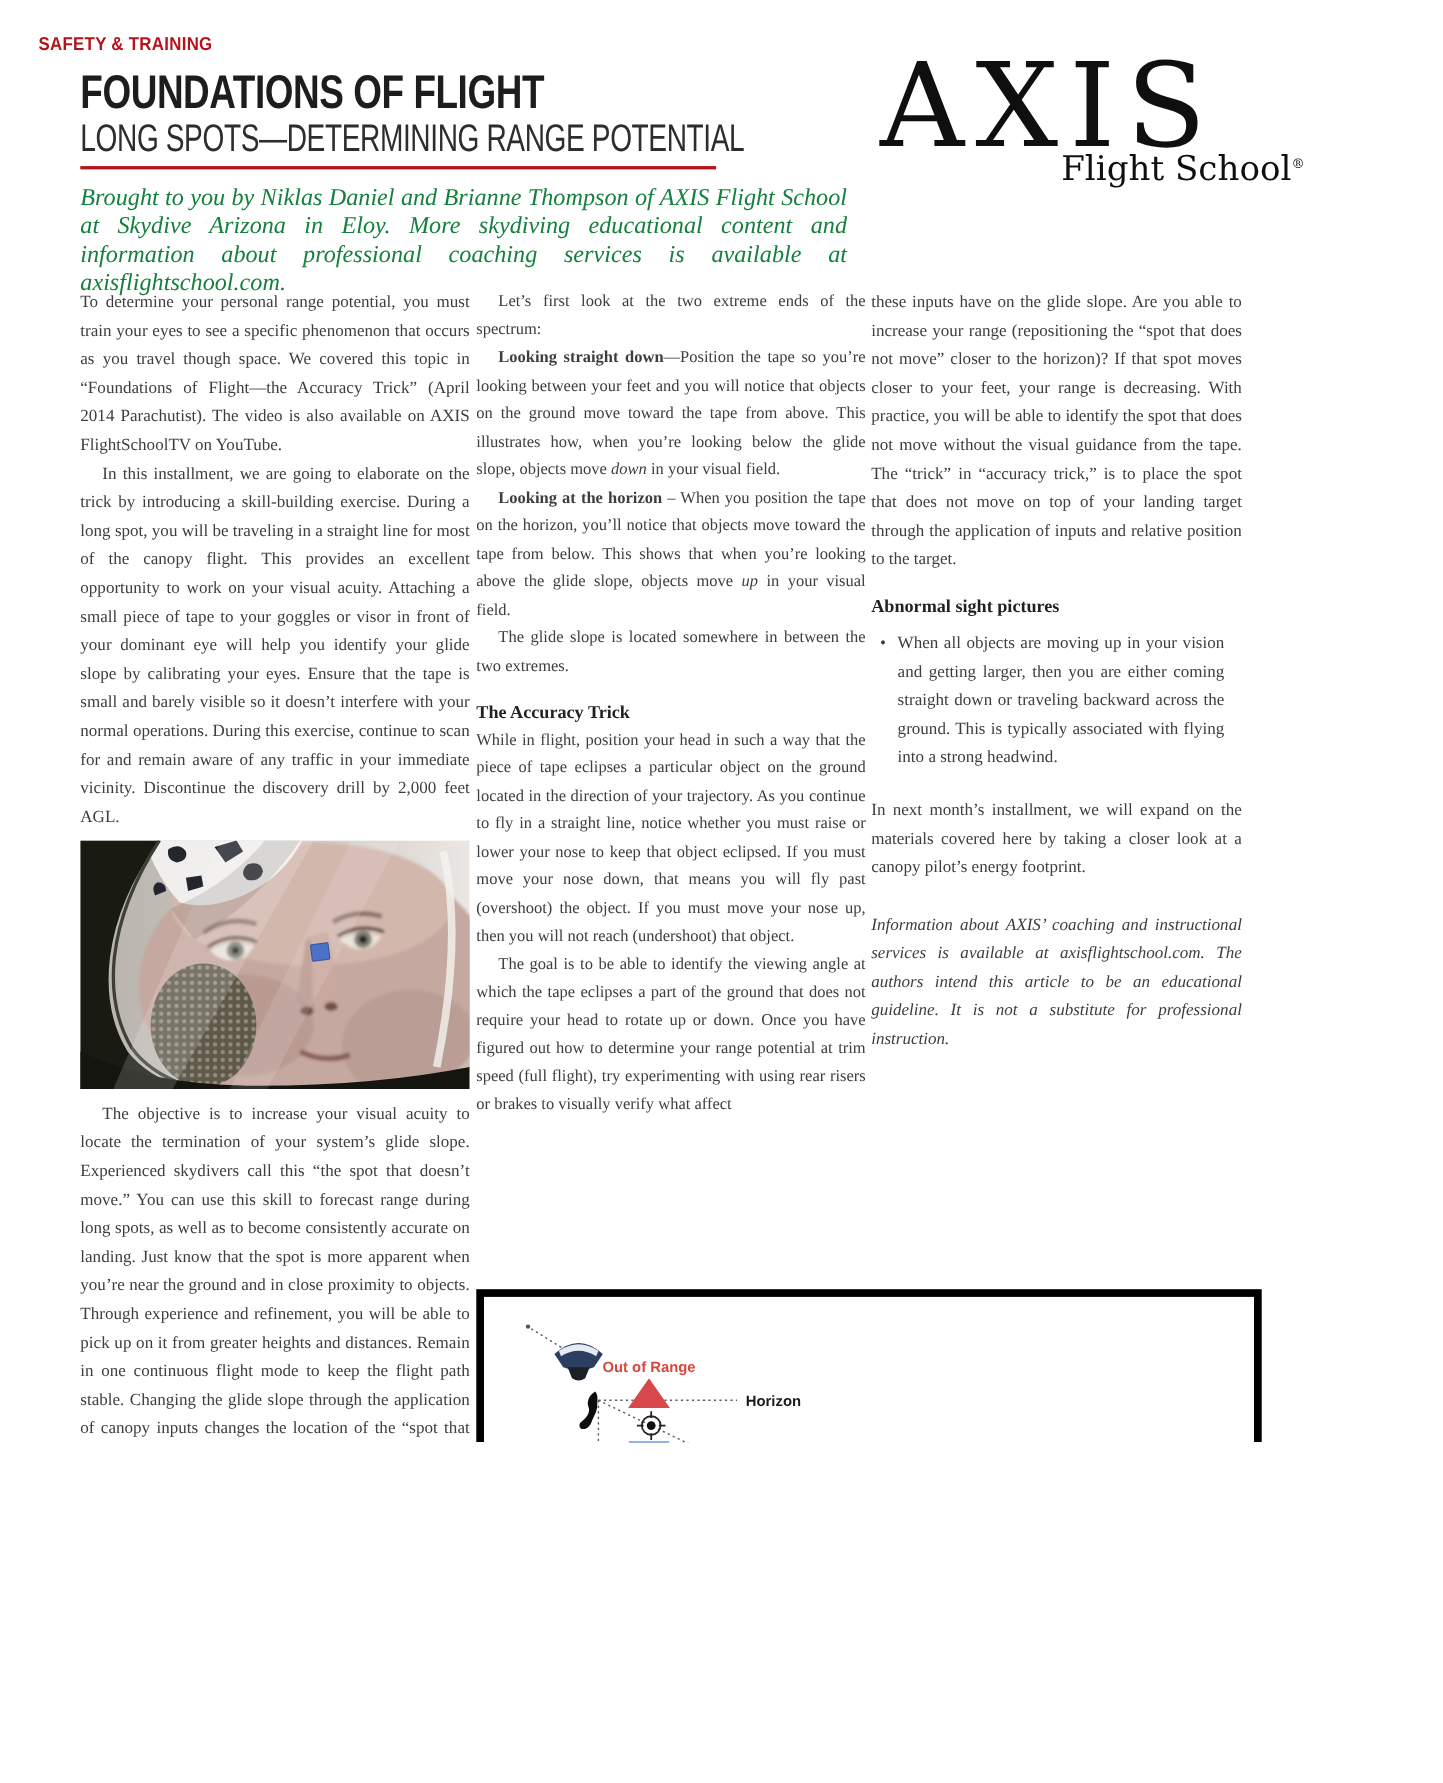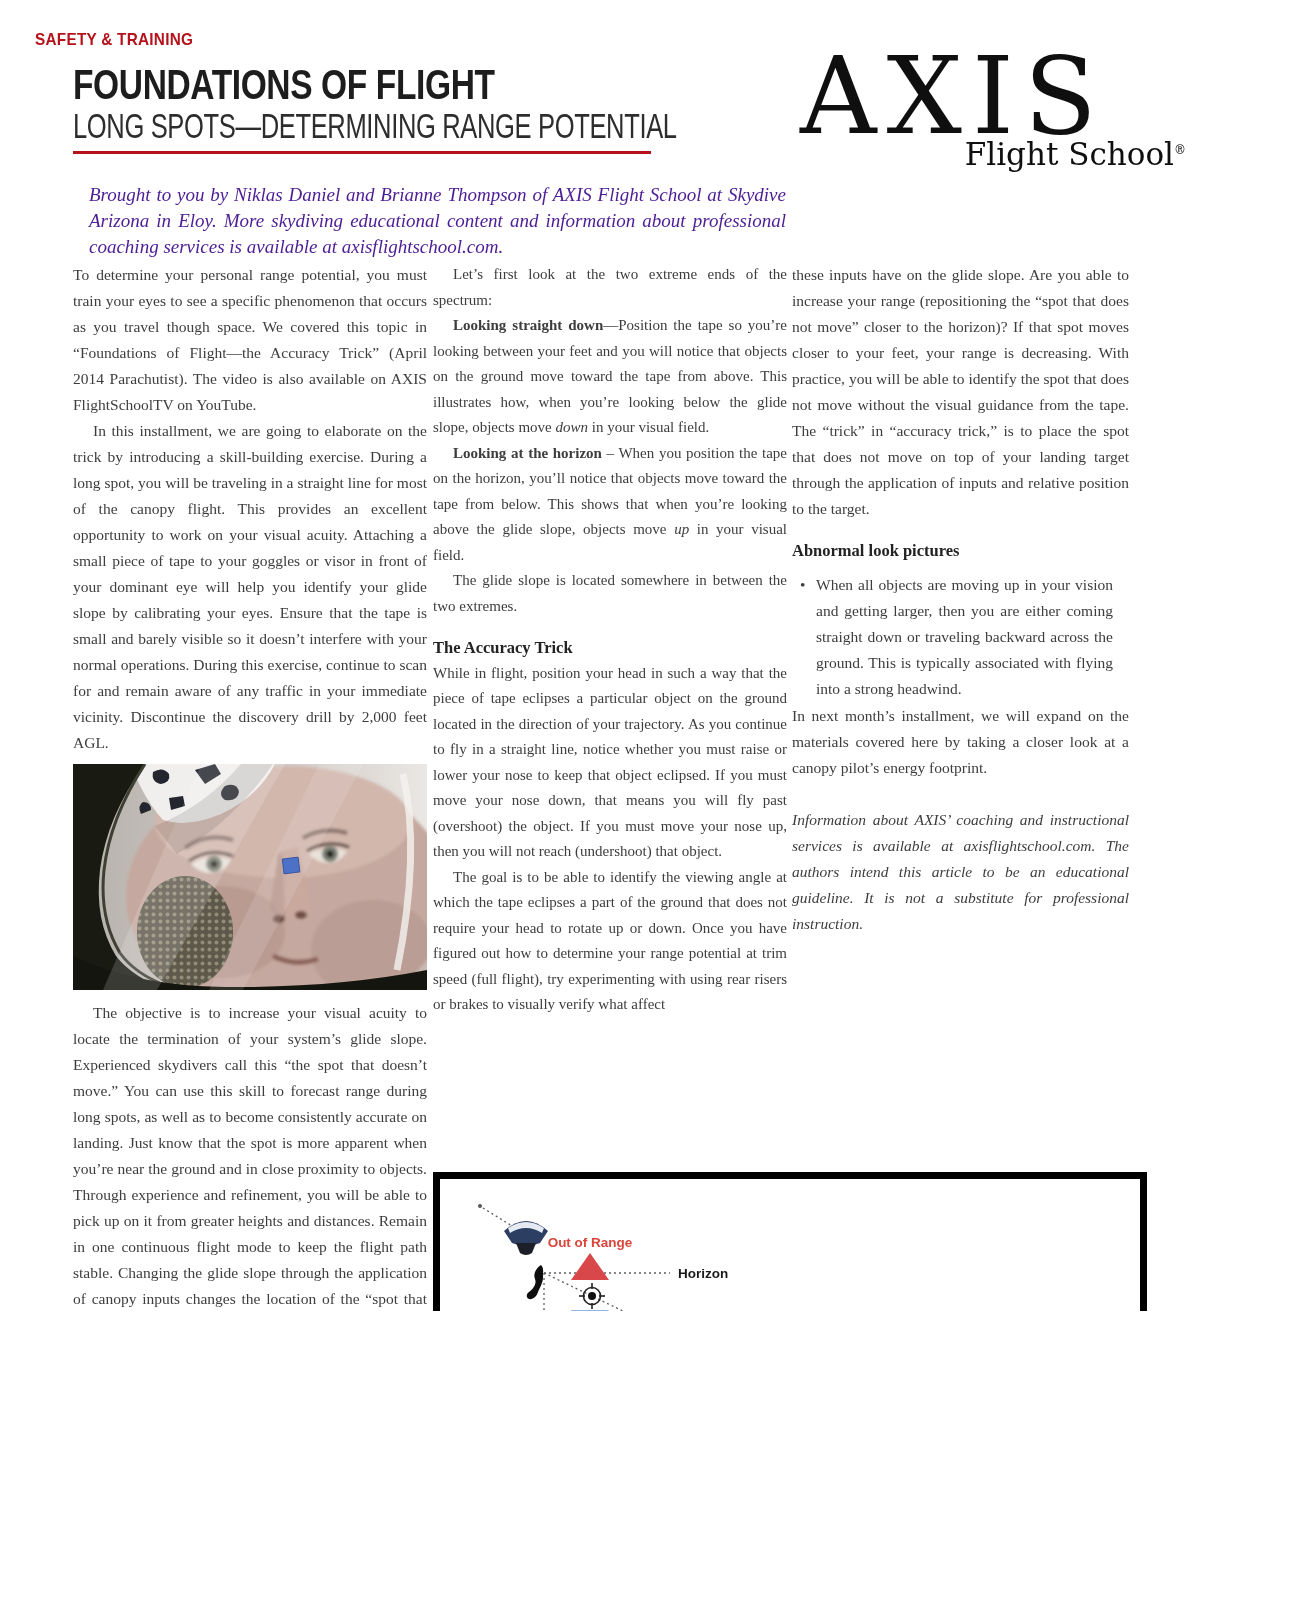--- a/index.html
+++ b/index.html
@@ -10,40 +10,40 @@
   .kicker { position:absolute; left:35px; top:30px; font-family:"Liberation Sans",sans-serif;
             font-weight:700; font-size:17px; color:#b5121b; letter-spacing:.3px;
             transform:scaleX(.9); transform-origin:left center; white-space:nowrap; }
   .title { position:absolute; left:73px; top:60px; margin:0; font-family:"Liberation Sans",sans-serif;
            font-weight:800; font-size:43px; color:#1d1d1d; transform:scaleX(.78);
            transform-origin:left center; white-space:nowrap; letter-spacing:-.5px; }
   .subtitle { position:absolute; left:73px; top:106px; margin:0; font-family:"Liberation Sans",sans-serif;
               font-weight:400; font-size:35px; color:#2d2d2d; transform:scaleX(.73);
               transform-origin:left center; white-space:nowrap; letter-spacing:-.5px; }
   .rule { position:absolute; left:73px; top:151px; width:578px; height:3px; background:#b5121b; }
-  .intro { position:absolute; left:73px; top:166px; width:697px; margin:16px; font-style:italic;
-           font-size:19px; line-height:26px; color:#4c1d95; text-align:justify; }
+  .intro { position:absolute; left:73px; top:166px; width:697px; margin:0; font-style:italic;
+           font-size:22px; line-height:26px; color:#15803d; text-align:justify; }
 
   
   .logo { position:absolute; left:800px; top:48px; width:396px; color:#0f0f0f; }
   .logo-word { font-family:"DejaVu Serif", serif; font-size:106px; line-height:.92;
                letter-spacing:10px; font-weight:400; }
   .logo-tag  { font-family:"DejaVu Serif", serif; font-size:31px; text-align:right;
                margin-top:-10px; padding-right:10px; }
   .logo-tag sup { font-size:12px; }
 
   
   .col { position:absolute; top:262px; width:354px; font-size:15.5px; line-height:26px;
          text-align:justify; color:#3d3d3d; }
   .col1 { left:73px; }
   .col2 { left:433px; font-size:15px; line-height:25.5px; }
   .col3 { left:792px; width:337px; }
   .col p { margin:0; }
   .col p.ind { text-indent:20px; }
-  .col p.mt { margin-top:1px; }
+  .col p.mt { margin-top:22px; }
   .bodyhead { margin:16px 0 0 0; font-size:16.5px; font-weight:700; color:#222222;
               text-align:left; }
   ul.bullets { margin:8px 16px 0 0; padding:0; list-style:none; }
   ul.bullets li { position:relative; padding-left:24px; margin-top:6px; }
   ul.bullets li::before { content:"\2022"; position:absolute; left:8px; color:#3d3d3d; }
   .note { margin-top:26px !important; font-style:italic; }
 
   
   figure.photo { margin:8px 0 10px 0; width:354px; height:226px; }
   figure.photo svg { display:block; width:354px; height:226px; }
@@ -165,21 +165,21 @@
     <p class="ind"><b>Looking straight down</b><span>—Position the tape so you’re looking between your feet and you will notice that objects on the ground move toward the tape from above. This illustrates how, when you’re looking below the glide slope, objects move </span><i>down</i><span> in your visual field.</span></p>
     <p class="ind"><b>Looking at the horizon</b><span> – When you position the tape on the horizon, you’ll notice that objects move toward the tape from below. This shows that when you’re looking above the glide slope, objects move </span><i>up</i><span> in your visual field.</span></p>
     <p class="ind">The glide slope is located somewhere in between the two extremes.</p>
     <h3 class="bodyhead">The Accuracy Trick</h3>
     <p>While in flight, position your head in such a way that the piece of tape eclipses a particular object on the ground located in the direction of your trajectory. As you continue to fly in a straight line, notice whether you must raise or lower your nose to keep that object eclipsed. If you must move your nose down, that means you will fly past (overshoot) the object. If you must move your nose up, then you will not reach (undershoot) that object.</p>
     <p class="ind">The goal is to be able to identify the viewing angle at which the tape eclipses a part of the ground that does not require your head to rotate up or down. Once you have figured out how to determine your range potential at trim speed (full flight), try experimenting with using rear risers or brakes to visually verify what affect</p>
   </div>
 
   <div class="col col3">
     <p>these inputs have on the glide slope. Are you able to increase your range (repositioning the “spot that does not move” closer to the horizon)? If that spot moves closer to your feet, your range is decreasing. With practice, you will be able to identify the spot that does not move without the visual guidance from the tape. The “trick” in “accuracy trick,” is to place the spot that does not move on top of your landing target through the application of inputs and relative position to the target.</p>
-    <h3 class="bodyhead">Abnormal look pictures</h3>
+    <h3 class="bodyhead">Abnormal sight pictures</h3>
     <ul class="bullets">
       <li>When all objects are moving up in your vision and getting larger, then you are either coming straight down or traveling backward across the ground. This is typically associated with flying into a strong headwind.</li>
     </ul>
     <p class="mt">In next month’s installment, we will expand on the materials covered here by taking a closer look at a canopy pilot’s energy footprint.</p>
     <p class="note">Information about AXIS’ coaching and instructional services is available at axisflightschool.com. The authors intend this article to be an educational guideline. It is not a substitute for professional instruction.</p>
   </div>
 
   <div class="diagram">
     <div class="ground"></div>
     <svg class="overlay" viewBox="0 0 700 356">

